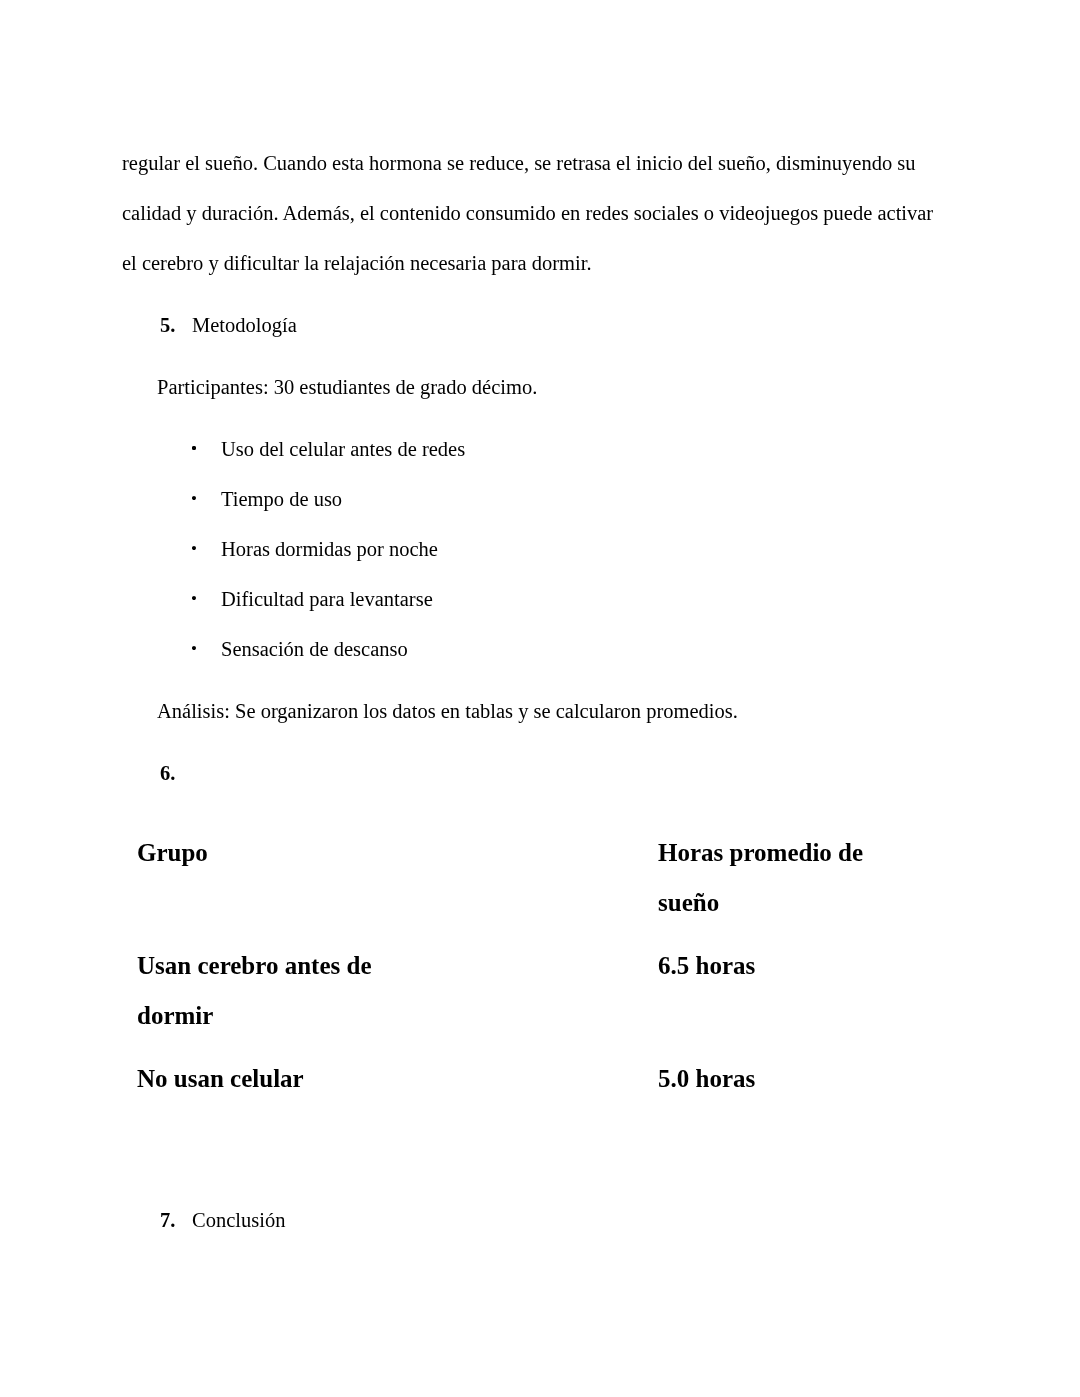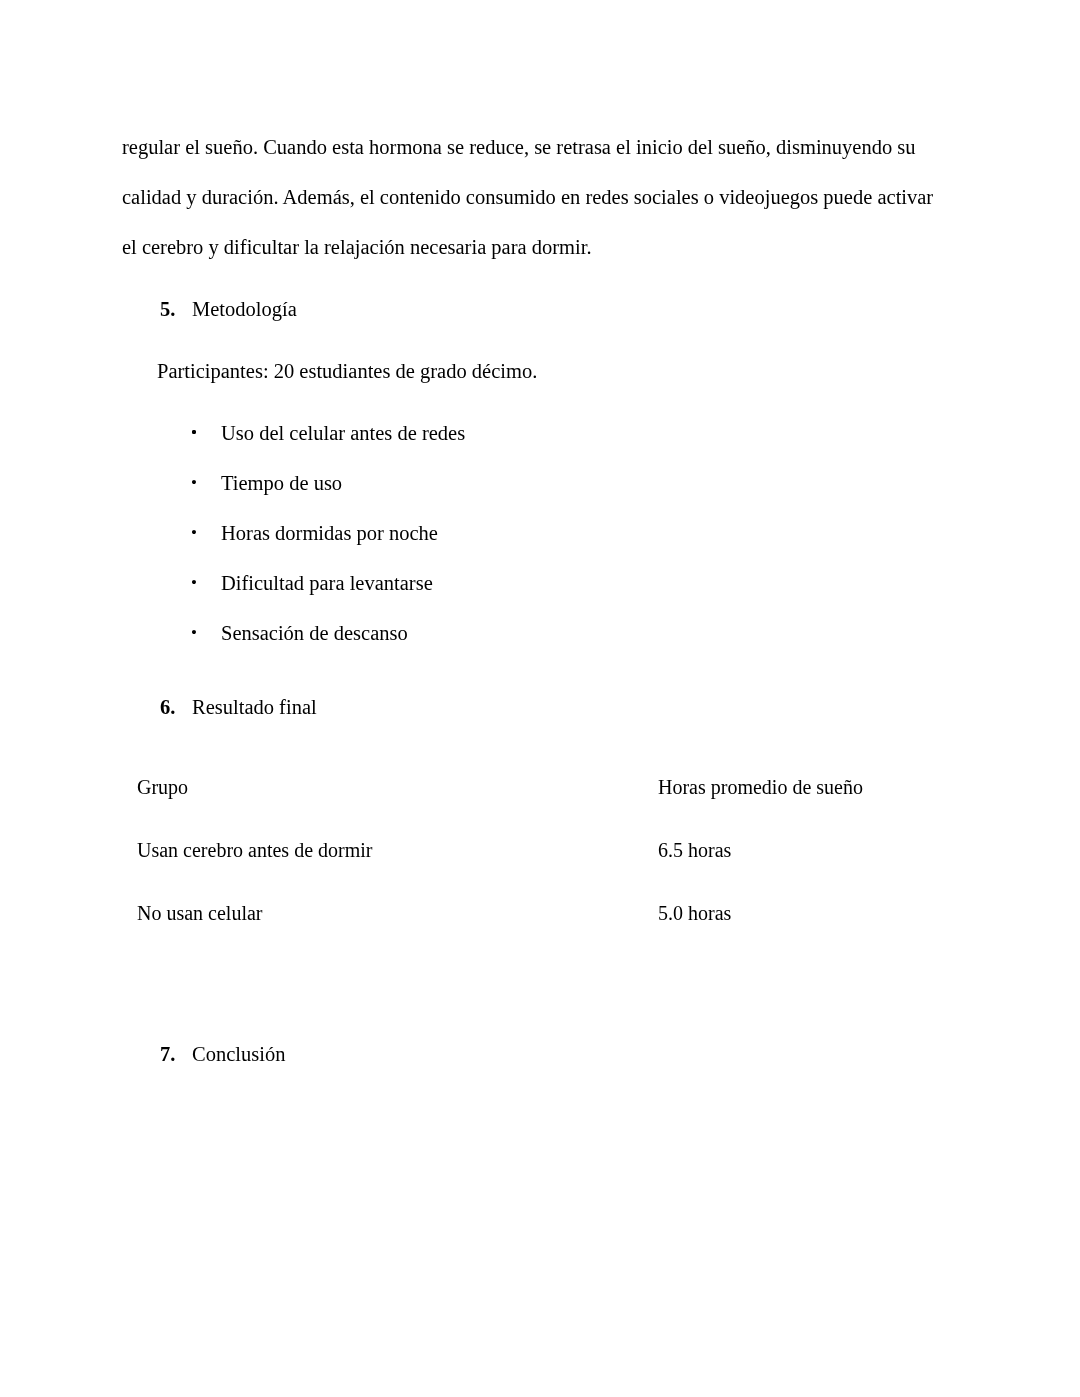--- a/index.html
+++ b/index.html
@@ -16,21 +16,21 @@
     position: relative;
     width: 1080px;
     height: 1397px;
     background: #ffffff;
     overflow: hidden;
     box-sizing: border-box;
   }
   .content {
     position: absolute;
     left: 122px;
-    top: 0;
+    top: 16px;
     width: 828px;
   }
   
   .para {
     font-size: 20.5px;
     line-height: 50px;
     text-align: left;
     margin: 0;
     color: #000000;
   }
@@ -80,23 +80,24 @@
   .result-table {
     border-collapse: collapse;
     width: 828px;
     table-layout: fixed;
     margin: 0;
   }
   .result-table td {
     border: none;
     padding: 0;
     vertical-align: top;
-    font-size: 20px;
+    font-size: 25px;
     line-height: 50px;
     color: #000000;
+    font-weight: bold;
   }
   .col-1 { width: 253px; padding-left: 15px !important; }
   .col-2 { width: 253px; padding-left: 268px !important; }
   .col-3 { width: 322px; padding-left: 521px !important; }
   .row-head td { padding-bottom: 13px !important; }
   .row-body td { padding-bottom: 13px !important; }
   .spacer-sm { height: 12px; }
   .spacer-md { height: 30px; }
   .spacer-lg { height: 78px; }
 </style>
@@ -110,21 +111,21 @@
 
     <div class="spacer-sm"></div>
 
     <div class="heading">
       <span class="num">5.</span>
       <span class="htext">Metodología</span>
     </div>
 
     <div class="spacer-sm"></div>
 
-    <p class="para para-indent">Participantes: 20 estudiantes de grado décimo.</p>
+    <p class="para para-indent">Participantes: 30 estudiantes de grado décimo.</p>
 
     <div class="spacer-sm"></div>
 
     <ul class="bullets">
       <li class="bullet-item">
         <span class="dot">•</span>
       </li>
       <li class="bullet-item">
         <span class="dot">•</span>
         <span>Uso del celular antes de redes</span>
@@ -143,26 +144,26 @@
       </li>
       <li class="bullet-item">
         <span class="dot">•</span>
         <span>Sensación de descanso</span>
       </li>
     </ul>
 
     <div class="spacer-sm"></div>
 
 
+    <p class="para para-indent">Análisis: Se organizaron los datos en tablas y se calcularon promedios.</p>
 
     <div class="spacer-sm"></div>
 
     <div class="heading">
       <span class="num">6.</span>
-      <span class="htext">Resultado final</span>
     </div>
 
     <div class="spacer-md"></div>
 
     <table class="result-table">
       <tbody>
         <tr class="row-head">
           <td class="col-1">Grupo</td>
           <td class="col-2">Horas promedio de sueño</td>
           <td class="col-3">Dificultad para levantarse</td>

